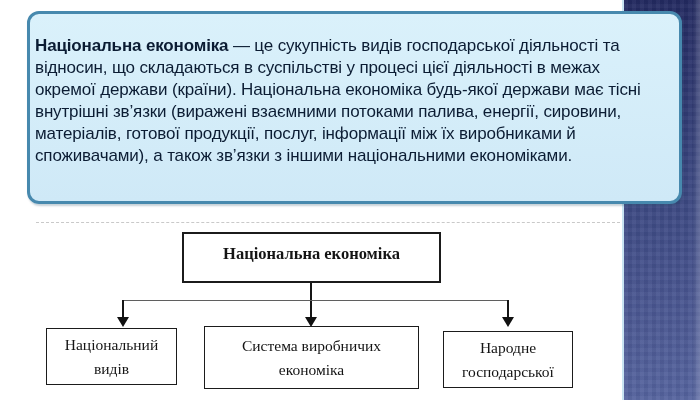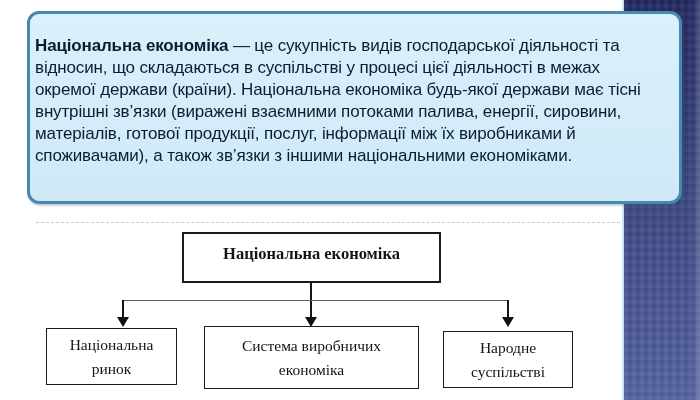--- a/index.html
+++ b/index.html
@@ -124,25 +124,25 @@
     <div id="conn-center-v" class="conn"></div>
     <div id="conn-h" class="conn"></div>
     <div id="conn-left-v" class="conn"></div>
     <div id="conn-right-v" class="conn"></div>
 
     <div id="arrow-left" class="arrow-down"></div>
     <div id="arrow-center" class="arrow-down"></div>
     <div id="arrow-right" class="arrow-down"></div>
 
     <div id="child-node-1" class="dbox">
-      <span>Національна ринок</span>
+      <span>Національний видів</span>
     </div>
 
     <div id="child-node-2" class="dbox">
       <span>Система виробничих економіка</span>
     </div>
 
     <div id="child-node-3" class="dbox">
-      <span>Народне суспільстві</span>
+      <span>Народне господарської</span>
     </div>
 
   </div>
 </div>
 
 </body></html>

